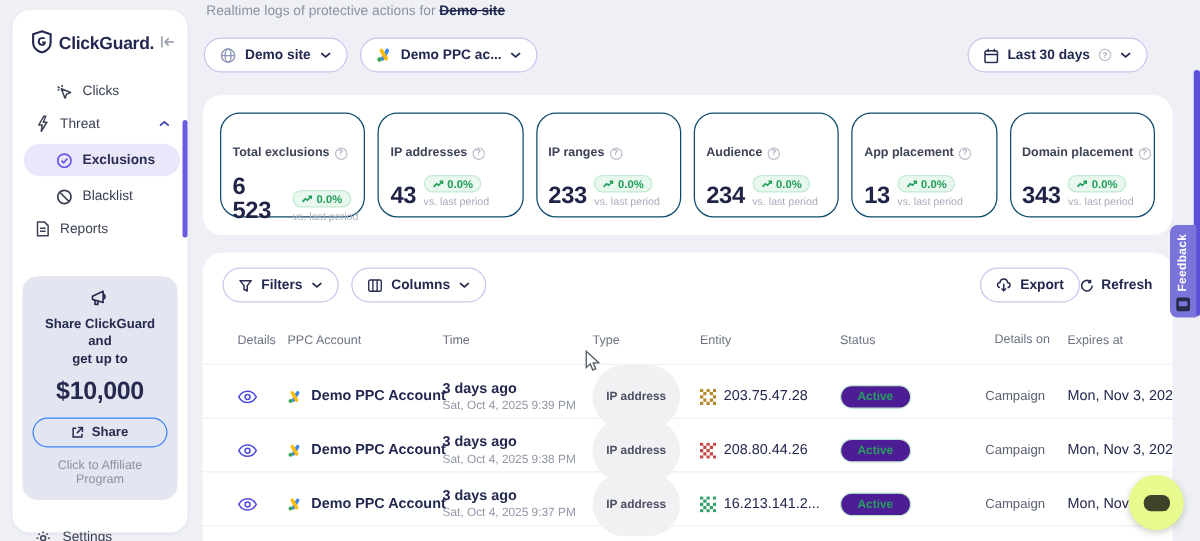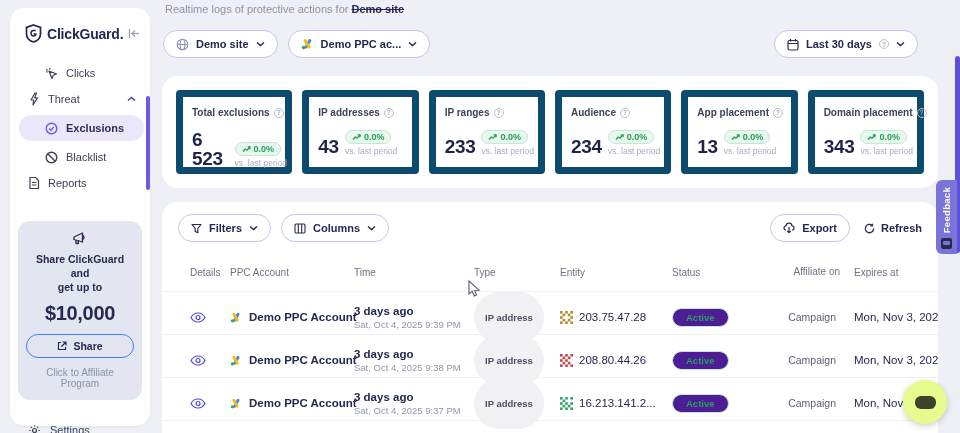--- a/index.html
+++ b/index.html
@@ -58,38 +58,38 @@
   .help {
     display:inline-flex; width:10px; height:10px; border:1px solid #bdc1cd; border-radius:50%;
     color:#a6aab8; font-size:6.5px; align-items:center; justify-content:center; font-weight:bold; flex:none;
   }
   .help::after { content:"?"; }
 
   .stats {
     position:absolute; left:162px; top:76px; width:776px; height:112px;
     background:#fff; border-radius:16px; padding:14px; display:flex; gap:10px;
   }
-  .stat-card { flex:1; border:7px solid #0c4a6e; border-radius:4px; padding:10px 9px; min-width:0; }
+  .stat-card { flex:1; border:1px solid #0c4a6e; border-radius:16px; padding:26px 9px; min-width:0; }
   .stat-title { display:flex; align-items:center; gap:4px; font-size:10px; color:#3c4258; font-weight:bold; white-space:nowrap; }
   .stat-valrow { display:flex; align-items:flex-end; gap:6px; margin-top:12px; }
   .stat-value { font-size:19px; font-weight:bold; color:#1f2346; letter-spacing:-.3px; line-height:1; }
   .stat-right { display:flex; flex-direction:column; gap:2px; min-width:0; }
   .delta-badge {
     display:inline-flex; align-items:center; gap:3px; background:#e9f8ef; border:1px solid #c2ead1;
     color:#1f9e58; border-radius:999px; font-size:9px; font-weight:bold; padding:1px 6px; width:fit-content;
   }
   .stat-sub { font-size:8.5px; color:#a9adbc; white-space:nowrap; }
 
   .table-card {
     position:absolute; left:162px; top:202px; width:776px; height:260px;
     background:#fff; border-radius:16px; overflow:hidden;
   }
   .toolbar { display:flex; align-items:center; padding:12px 16px 10px; }
   .toolbar .left { display:flex; gap:10px; }
-  .toolbar .right { margin-left:auto; display:flex; align-items:center; gap:14px; }
+  .toolbar .right { margin-left:auto; display:flex; align-items:center; }
   .ghost-btn { display:flex; align-items:center; gap:6px; background:none; border:none; font-size:11px; font-weight:bold; color:#232850; cursor:pointer; font-family:inherit; }
 
   .tgrid { display:grid; grid-template-columns:52px 124px 120px 86px 112px 92px 76px 1fr; padding:0 16px; align-items:center; }
   .thead { padding-top:14px; padding-bottom:12px; font-size:10px; color:#6d7284; }
   .th-excluded { text-align:right; line-height:1.25; }
   .trow { border-top:1px solid #f1f1f5; height:43px; font-size:11.5px; color:#232850; }
   .cell-details { padding-left:12px; }
   .cell-account { display:flex; align-items:center; gap:7px; font-weight:bold; white-space:nowrap; }
   .time-rel { font-weight:bold; }
   .time-abs { font-size:9.5px; color:#9297a8; margin-top:2px; white-space:nowrap; }
@@ -451,21 +451,21 @@
     </div>
   </div>
 
   <div class="tgrid thead">
     <div class="cell-details">Details</div>
     <div>PPC Account</div>
     <div>Time</div>
     <div>Type</div>
     <div>Entity</div>
     <div>Status</div>
-    <div class="th-excluded">Affiliate on</div>
+    <div class="th-excluded">Details on</div>
     <div class="cell-expires">Expires at</div>
   </div>
 
   <div class="tgrid trow">
     <div class="cell-details">
       <svg width="16" height="11" viewBox="0 0 16 11" fill="none" stroke="#4d4ae0" stroke-width="1.2">
           <path d="M1 5.5 C3 1.8 5.4 1 8 1 C10.6 1 13 1.8 15 5.5 C13 9.2 10.6 10 8 10 C5.4 10 3 9.2 1 5.5 Z"></path>
           <circle cx="8" cy="5.5" r="2"></circle>
         </svg>
     </div>

